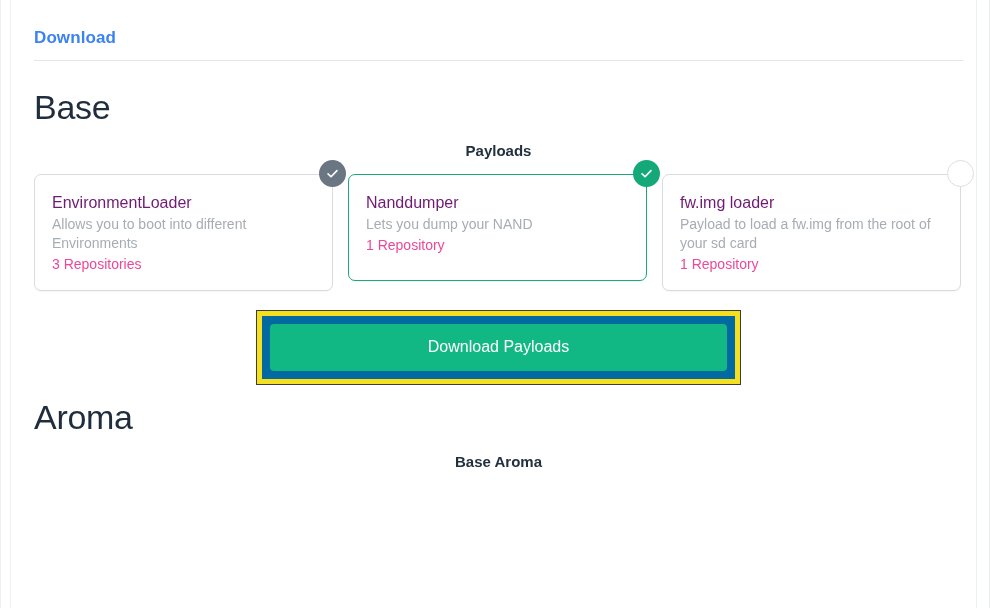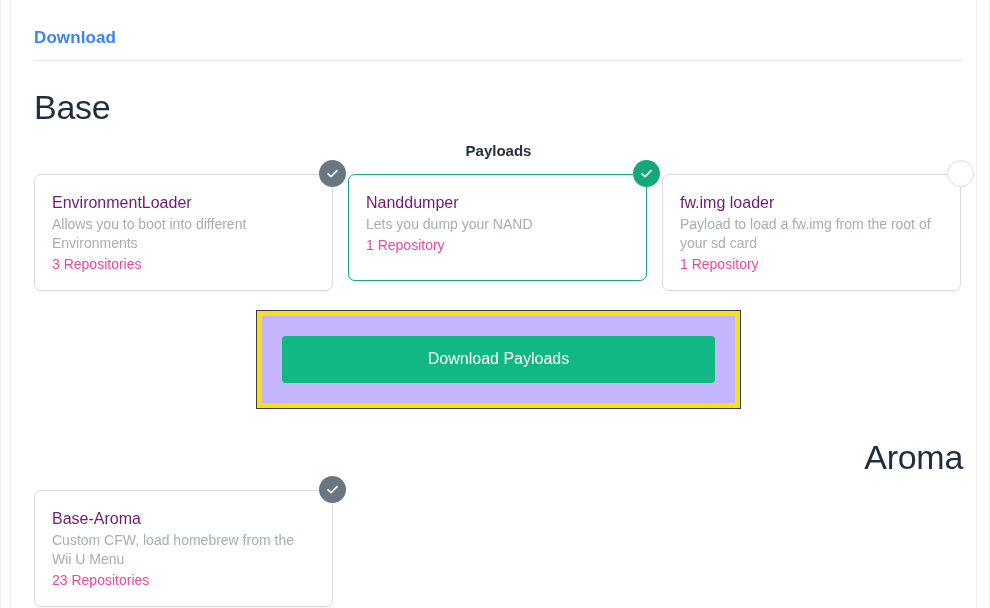--- a/index.html
+++ b/index.html
@@ -145,43 +145,43 @@
   }
   .btn-highlight {
     box-sizing: border-box;
     border: 1px solid #3d3d3d;
     background: #ffffff;
     padding: 0;
   }
   .btn-highlight-inner {
     box-sizing: border-box;
     border: 5px solid #f5e020;
-    background: #c4b5fd;
-    padding: 20px;
+    background: #0369a1;
+    padding: 8px;
   }
   .btn {
     box-sizing: border-box;
     display: block;
     width: 100%;
     background: #12b883;
     color: #ffffff;
     border: none;
     border-radius: 4px;
     font-family: "Liberation Sans", sans-serif;
     font-size: 16px;
     line-height: 20px;
     padding: 13px 0 14px 0;
     text-align: center;
     cursor: pointer;
   }
 
   .sp-base-heading   { margin-top: 26px; }
   .sp-payloads       { margin-top: 14px; }
   .sp-btn-payloads   { margin-top: 19px; }
-  .sp-aroma-heading  { margin-top: 28px; text-align: right; }
+  .sp-aroma-heading  { margin-top: 12px; }
   .sp-basearoma      { margin-top: 15px; }
 </style>
 </head>
 <body>
 
 <div class="page">
   <div class="rail-left"></div>
   <div class="rail-right"></div>
 
   <div class="content">
@@ -233,30 +233,17 @@
 
     <div class="btn-wrap sp-btn-payloads">
       <div class="btn-highlight">
         <div class="btn-highlight-inner">
           <button class="btn">Download Payloads</button>
         </div>
       </div>
     </div>
 
     <div class="section-title sp-aroma-heading">Aroma</div>
-
-    <div class="card-row">
-      <div class="card-slot">
-        <div class="card">
-          <div class="card-title">Base-Aroma</div>
-          <div class="card-desc">Custom CFW, load homebrew from the Wii U Menu</div>
-          <div class="card-repos">23 Repositories</div>
-        </div>
-        <div class="badge gray">
-          <svg width="13" height="13" viewBox="0 0 16 16">
-              <path d="M2.5 8.4 L6.2 12 L13.5 4.4" fill="none" stroke="#ffffff" stroke-width="2" stroke-linecap="round" stroke-linejoin="round"></path>
-            </svg>
-        </div>
-      </div>
-    </div>
+    <div class="sub-title sp-basearoma">Base Aroma</div>
+
 
   </div>
 </div>
 
 </body></html>

